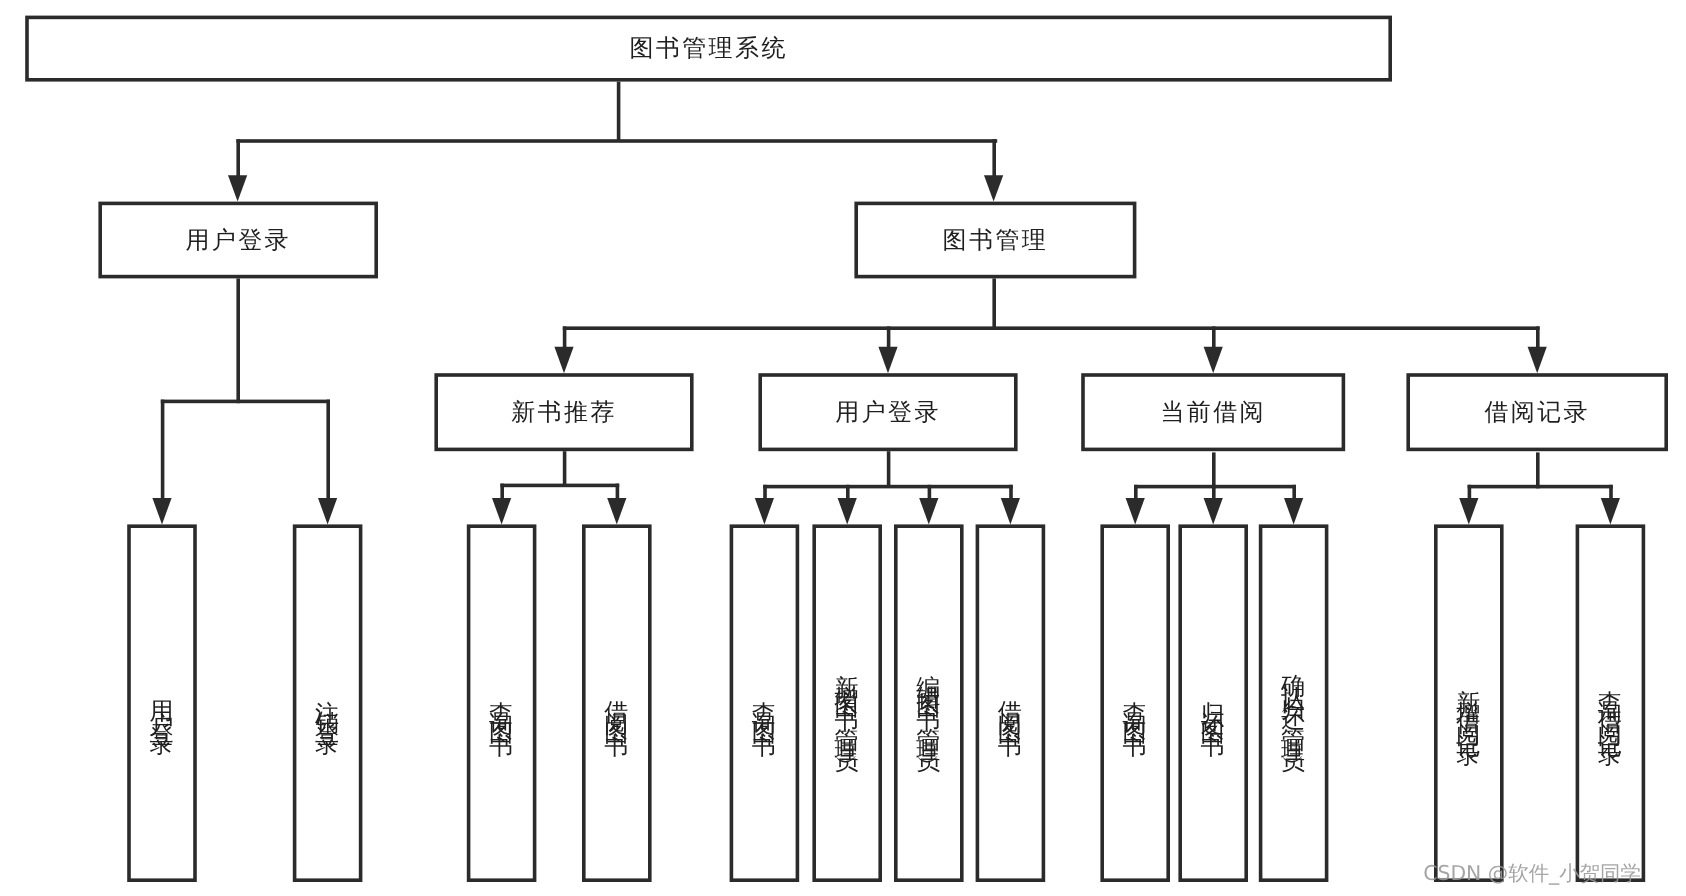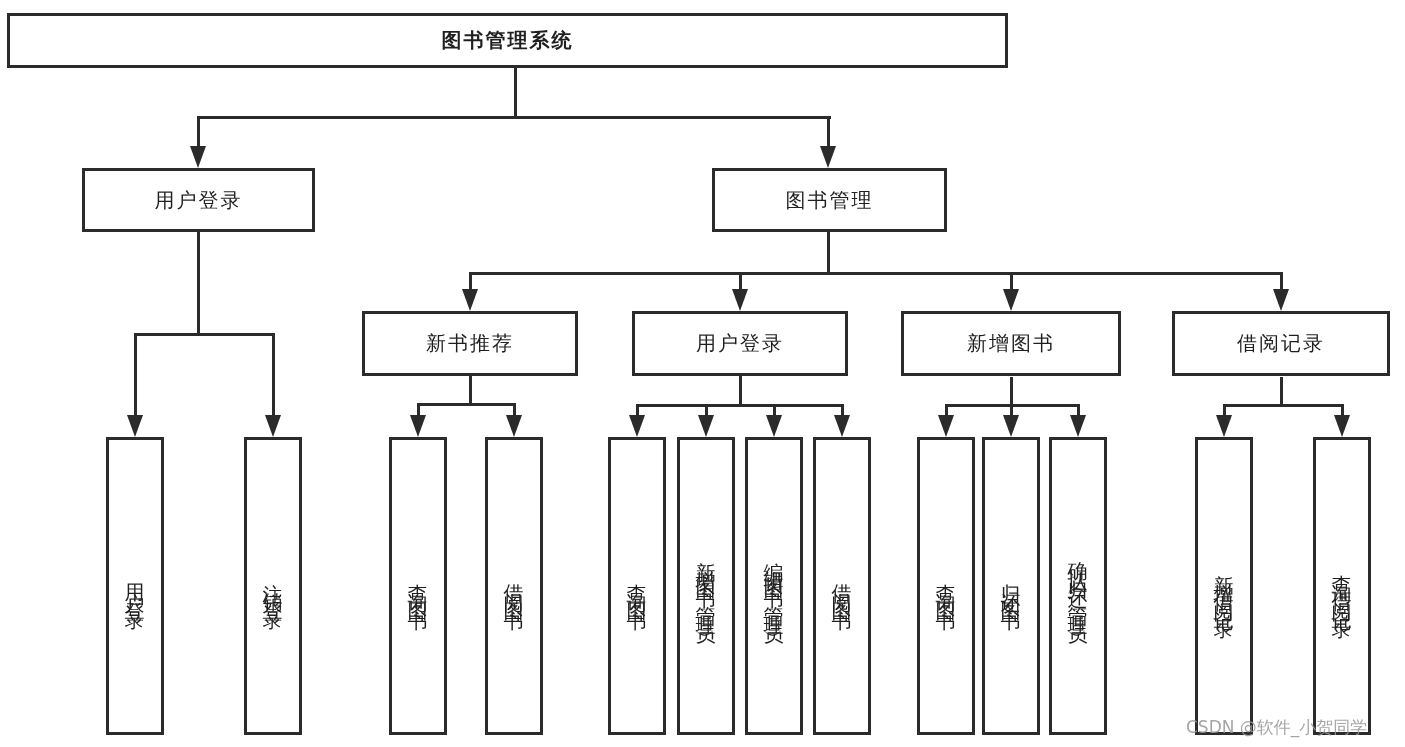--- a/index.html
+++ b/index.html
@@ -61,42 +61,42 @@
     opacity: 0.88;
     z-index: 5;
     white-space: nowrap;
   }
 </style>
 </head>
 <body>
 
 <div class="canvas">
 
-  <div class="box h" style="left:7px; top:13px; width:1001px; height:55px;font-weight:bold;">
+  <div class="box h" style="left:21px; top:13px; width:1139px; height:55px;">
     <span>图书管理系统</span>
   </div>
 
   <div class="box h" style="left:82px; top:168px; width:233px; height:64px;">
     <span>用户登录</span>
   </div>
 
   <div class="box h" style="left:362px; top:311px; width:216px; height:65px;">
     <span>新书推荐</span>
   </div>
 
   <div class="box h" style="left:712px; top:168px; width:235px; height:64px;">
     <span>图书管理</span>
   </div>
 
   <div class="box h" style="left:632px; top:311px; width:216px; height:65px;">
     <span>用户登录</span>
   </div>
 
   <div class="box h" style="left:901px; top:311px; width:220px; height:65px;">
-    <span>新增图书</span>
+    <span>当前借阅</span>
   </div>
 
   <div class="box h" style="left:1172px; top:311px; width:218px; height:65px;">
     <span>借阅记录</span>
   </div>
 
   <div class="box v" style="left:106px; top:437px; width:58px; height:298px;">
     <span>用户登录</span>
   </div>
   <div class="box v" style="left:244px; top:437px; width:58px; height:298px;">

